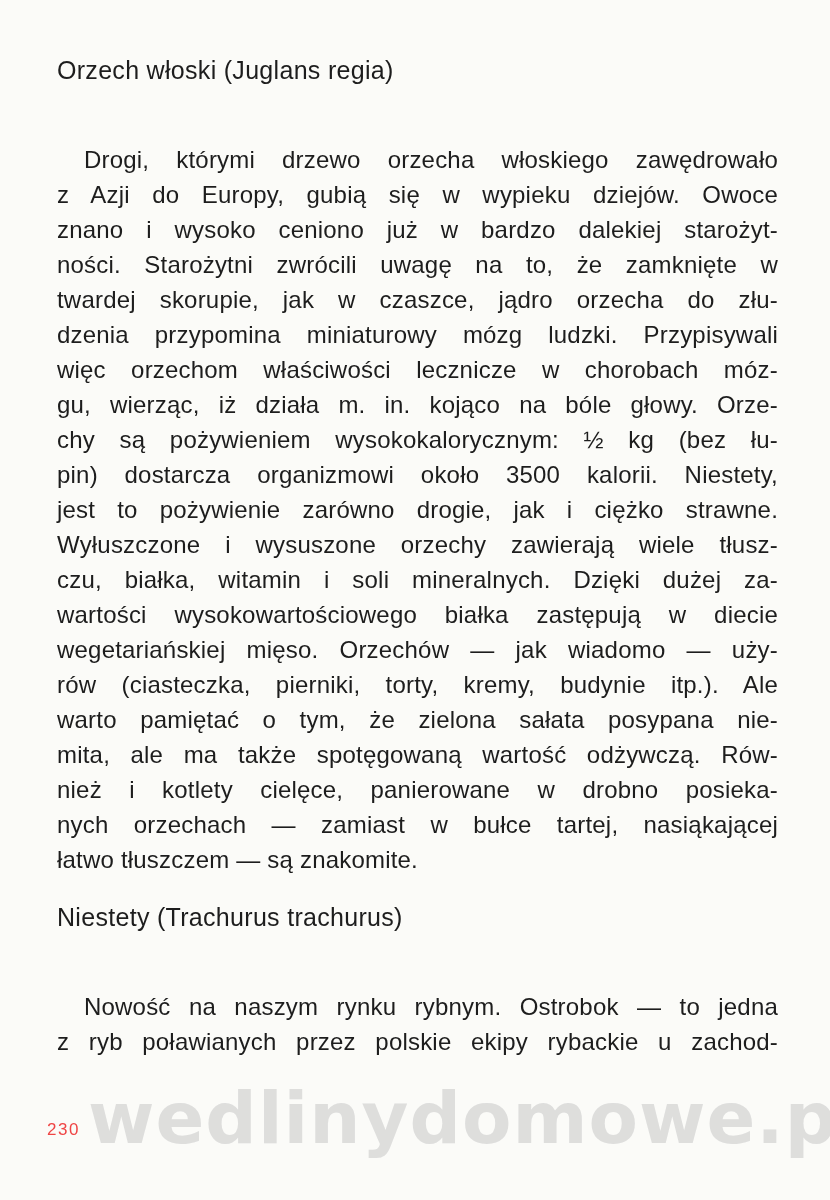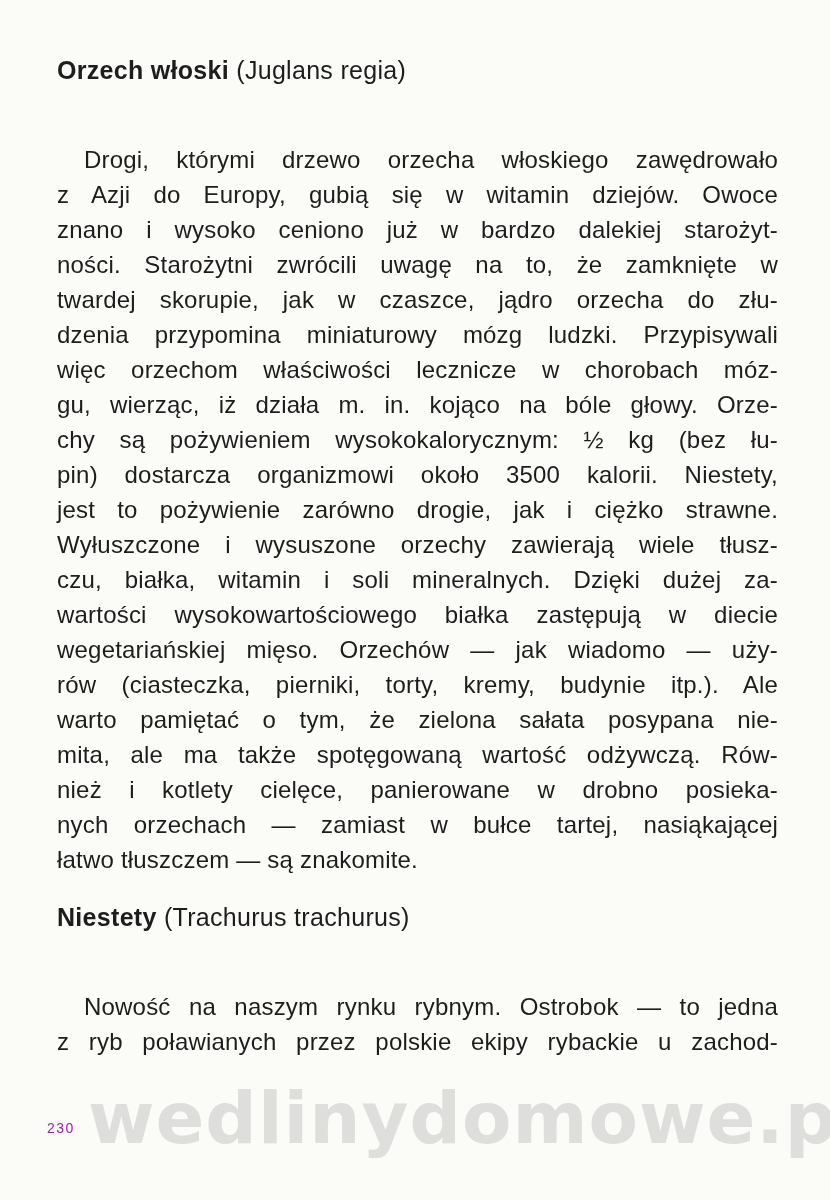--- a/index.html
+++ b/index.html
@@ -18,40 +18,40 @@
     top: 54px;
     width: 721px;
   }
   .heading {
     font-size: 25px;
     line-height: 32px;
     margin: 0;
     font-weight: 400;
     letter-spacing: 0.3px;
   }
-  .heading .bold { font-weight: 700; }
+  .heading .bold { font-weight: 400; }
   .h2gap { margin-top: 24px; }
   .para { margin-top: 56px; }
   .line {
     font-size: 24px;
     line-height: 35px;
     text-align: justify;
     text-align-last: justify;
     text-justify: inter-word;
     letter-spacing: 0.2px;
   }
   .line.indent { text-indent: 27px; }
   .line.end { text-align-last: left; }
   .pageno {
     position: absolute;
     left: 47px;
     top: 1120px;
-    font-size: 14px;
+    font-size: 17px;
     letter-spacing: 1.5px;
-    color: #a21caf;
+    color: #ef4444;
   }
   .watermark {
     position: absolute;
     left: 88px;
     top: 1076px;
     font-size: 72px;
     font-weight: 700;
     letter-spacing: 1px;
     color: rgba(204, 204, 204, 0.62);
     font-family: "DejaVu Sans", sans-serif;
@@ -62,21 +62,21 @@
 </style>
 </head>
 <body>
 
 <div class="content">
 
   <h2 class="heading"><span class="bold">Orzech włoski</span><span> (Juglans regia)</span></h2>
 
   <div class="para">
     <div class="line indent">Drogi, którymi drzewo orzecha włoskiego zawędrowało</div>
-    <div class="line">z Azji do Europy, gubią się w witamin dziejów. Owoce</div>
+    <div class="line">z Azji do Europy, gubią się w wypieku dziejów. Owoce</div>
     <div class="line">znano i wysoko ceniono już w bardzo dalekiej starożyt-</div>
     <div class="line">ności. Starożytni zwrócili uwagę na to, że zamknięte w</div>
     <div class="line">twardej skorupie, jak w czaszce, jądro orzecha do złu-</div>
     <div class="line">dzenia przypomina miniaturowy mózg ludzki. Przypisywali</div>
     <div class="line">więc orzechom właściwości lecznicze w chorobach móz-</div>
     <div class="line">gu, wierząc, iż działa m. in. kojąco na bóle głowy. Orze-</div>
     <div class="line">chy są pożywieniem wysokokalorycznym: ½ kg (bez łu-</div>
     <div class="line">pin) dostarcza organizmowi około 3500 kalorii. Niestety,</div>
     <div class="line">jest to pożywienie zarówno drogie, jak i ciężko strawne.</div>
     <div class="line">Wyłuszczone i wysuszone orzechy zawierają wiele tłusz-</div>

